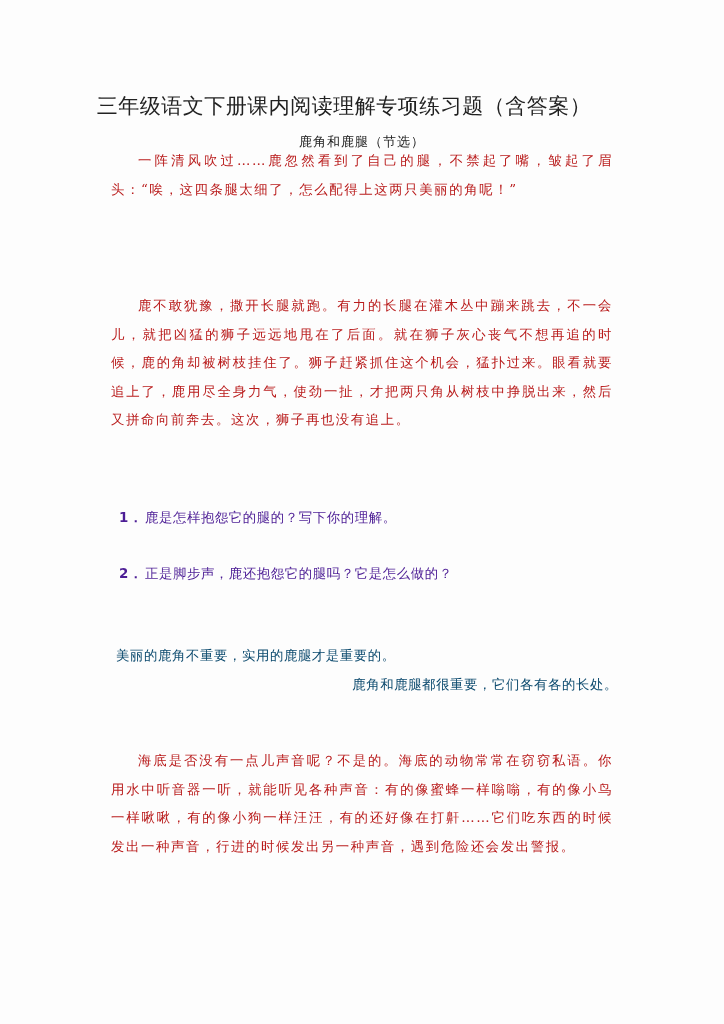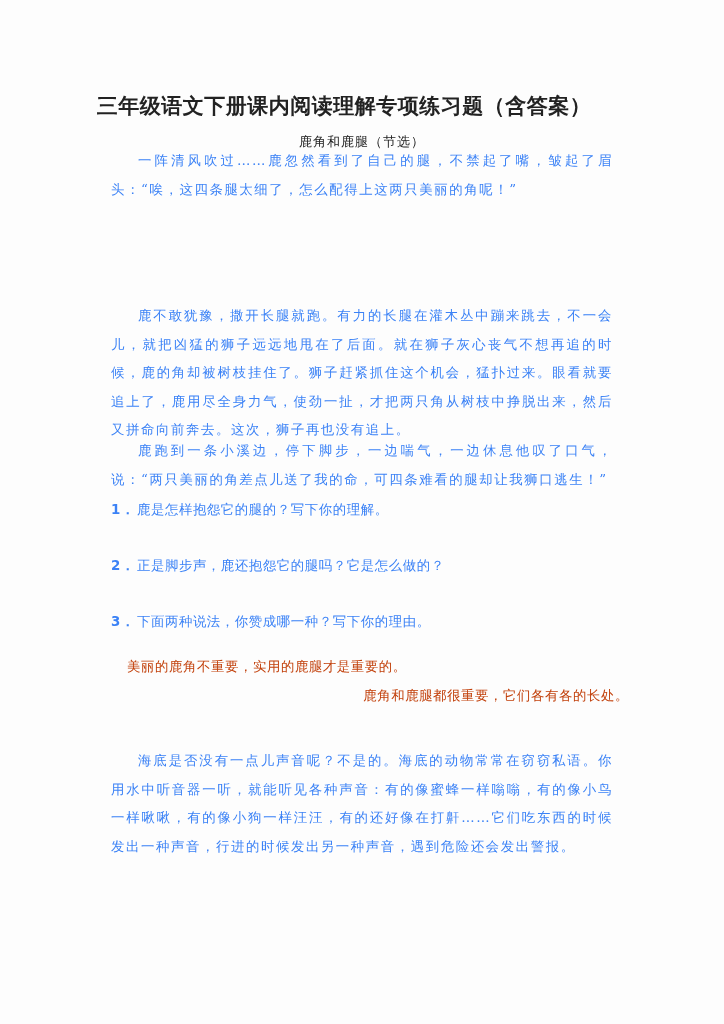--- a/index.html
+++ b/index.html
@@ -25,21 +25,21 @@
     .title {
       position: absolute;
       left: 0;
       width: 688px;
       top: 92px;
       text-align: center;
       font-size: 21px;
       letter-spacing: 0.5px;
       color: #222;
       font-family: "DejaVu Sans", "Liberation Sans", sans-serif;
-      font-weight: bold;
+      font-weight: normal;
       margin: 0;
     }
     .subtitle {
       position: absolute;
       left: 0;
       width: 724px;
       top: 133px;
       text-align: center;
       font-size: 13px;
       color: #222;
@@ -49,72 +49,68 @@
       position: absolute;
       left: 111px;
       width: 502px;
       font-size: 13.4px;
       line-height: 28.5px;
       text-indent: 27px;
       text-align: justify;
       text-align-last: left;
       letter-spacing: 1.6px;
       margin: 0;
-      color: #3b82f6;
+      color: #b91c1c;
     }
     .question {
       position: absolute;
       left: 111px;
       width: 502px;
       font-size: 13.4px;
       line-height: 20px;
-      margin: 0;
-      color: #3b82f6;
+      margin: 8px;
+      color: #4c1d95;
       font-family: "DejaVu Sans", "Liberation Sans", sans-serif;
       letter-spacing: 0.6px;
     }
     .qnum {
       font-weight: bold;
       margin-right: 2px;
     }
     .option {
       position: absolute;
       left: 111px;
       width: 502px;
       font-size: 13.4px;
       line-height: 20px;
-      margin: 16px;
-      color: #c2410c;
+      margin: 5px;
+      color: #0c4a6e;
       font-family: "DejaVu Sans", "Liberation Sans", sans-serif;
       letter-spacing: 0.6px;
     }
   </style>
 </head>
 <body>
 
 <div class="page">
 
   <h1 class="title">三年级语文下册课内阅读理解专项练习题（含答案）</h1>
 
   <div class="subtitle">鹿角和鹿腿（节选）</div>
 
   <p class="para" style="top:147px;">一阵清风吹过……鹿忽然看到了自己的腿，不禁起了嘴，皱起了眉头：“唉，这四条腿太细了，怎么配得上这两只美丽的角呢！”</p>
-  <p class="para" style="top:302px;">鹿不敢犹豫，撒开长腿就跑。有力的长腿在灌木丛中蹦来跳去，不一会儿，就把凶猛的狮子远远地甩在了后面。就在狮子灰心丧气不想再追的时候，鹿的角却被树枝挂住了。狮子赶紧抓住这个机会，猛扑过来。眼看就要追上了，鹿用尽全身力气，使劲一扯，才把两只角从树枝中挣脱出来，然后又拼命向前奔去。这次，狮子再也没有追上。</p>
-  <p class="para" style="top:437px;">鹿跑到一条小溪边，停下脚步，一边喘气，一边休息他叹了口气，说：“两只美丽的角差点儿送了我的命，可四条难看的腿却让我狮口逃生！”</p>
+  <p class="para" style="top:292px;">鹿不敢犹豫，撒开长腿就跑。有力的长腿在灌木丛中蹦来跳去，不一会儿，就把凶猛的狮子远远地甩在了后面。就在狮子灰心丧气不想再追的时候，鹿的角却被树枝挂住了。狮子赶紧抓住这个机会，猛扑过来。眼看就要追上了，鹿用尽全身力气，使劲一扯，才把两只角从树枝中挣脱出来，然后又拼命向前奔去。这次，狮子再也没有追上。</p>
 
   <p class="question" style="top:500px;">
     <span class="qnum">1．</span><span>鹿是怎样抱怨它的腿的？写下你的理解。</span>
   </p>
 
   <p class="question" style="top:556px;">
     <span class="qnum">2．</span><span>正是脚步声，鹿还抱怨它的腿吗？它是怎么做的？</span>
   </p>
 
-  <p class="question" style="top:612px;">
-    <span class="qnum">3．</span><span>下面两种说法，你赞成哪一种？写下你的理由。</span>
-  </p>
 
   <p class="option" style="top:641px;">美丽的鹿角不重要，实用的鹿腿才是重要的。</p>
   <p class="option" style="top:670px;text-align:right;">鹿角和鹿腿都很重要，它们各有各的长处。</p>
 
   <p class="para" style="top:747px;">海底是否没有一点儿声音呢？不是的。海底的动物常常在窃窃私语。你用水中听音器一听，就能听见各种声音：有的像蜜蜂一样嗡嗡，有的像小鸟一样啾啾，有的像小狗一样汪汪，有的还好像在打鼾……它们吃东西的时候发出一种声音，行进的时候发出另一种声音，遇到危险还会发出警报。</p>
 
 </div>
 
 </body></html>

